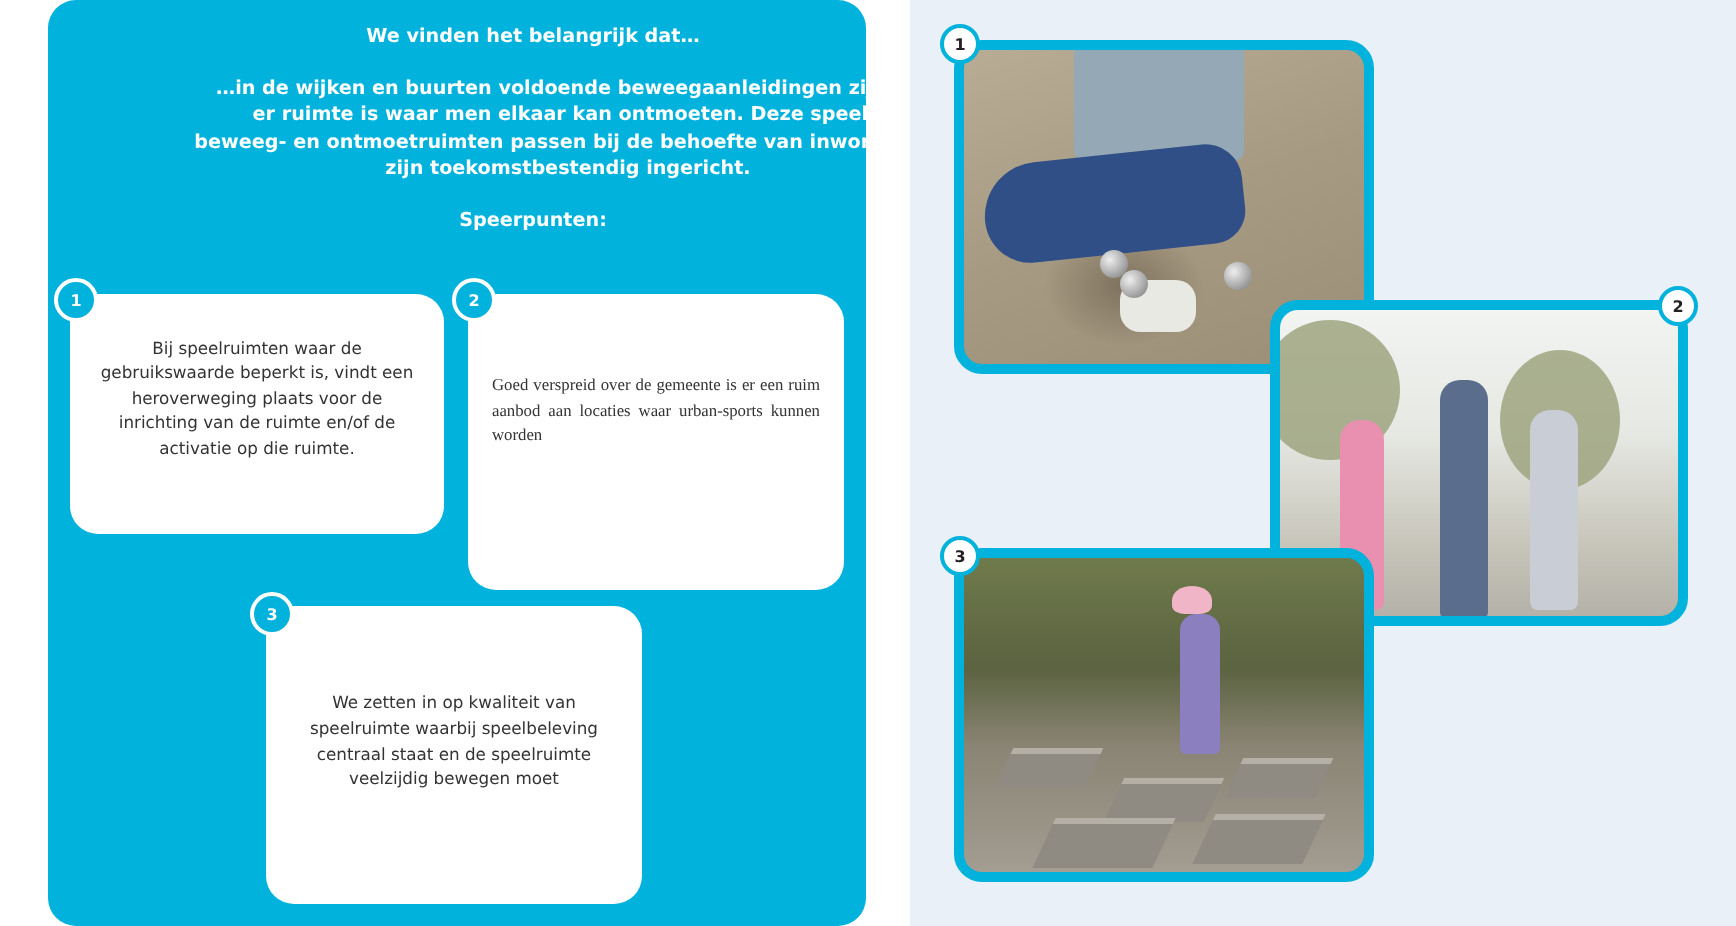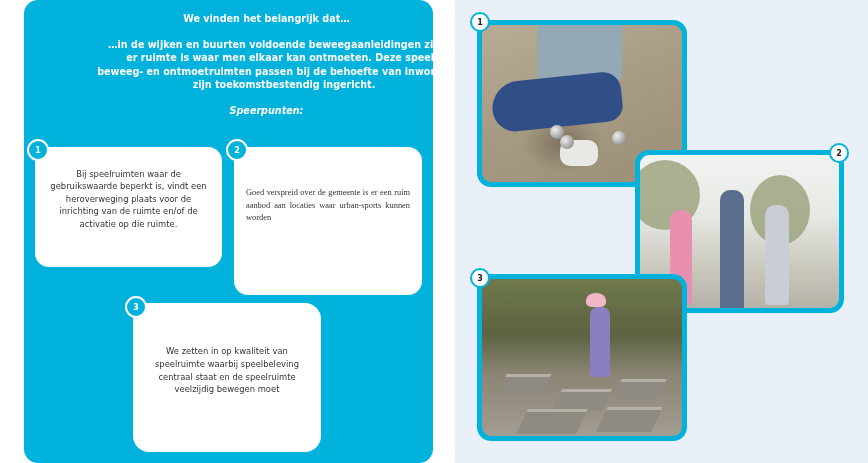--- a/index.html
+++ b/index.html
@@ -9,32 +9,32 @@
     .blue-panel {
       position: absolute; left: 24px; top: 0; width: 409px; height: 463px;
       background: #00b2dc; border-radius: 14px;
     }
     .intro {
       position: absolute; left: 24px; top: 12px; width: 485px;
       color: #ffffff; font-weight: bold; font-size: 9.6px; line-height: 13.2px; text-align: center;
     }
     .intro .heading { display: block; margin-bottom: 13px; }
     .intro .body-text { display: block; white-space: pre-line; margin-left: 35px; }
-    .intro .sub { display: block; margin-top: 13px; font-style: italic; }
+    .intro .sub { display: block; margin-top: 13px; }
 
     .card {
       position: absolute; background: #ffffff; border-radius: 14px;
       display: flex; align-items: center; justify-content: center;
       color: #333333; font-size: 8.4px; line-height: 12.6px;
     }
     .card .card-text { display: block; white-space: pre-line; }
     .card-1 { left: 35px; top: 147px; width: 187px; height: 120px; text-align: center; padding: 0 10px 16px; }
     .card-2 { left: 234px; top: 147px; width: 188px; height: 148px; text-align: justify; text-align-last: justify; padding: 0 12px 30px; font-family: Liberation Serif, serif; }
     .card-2 .card-text { white-space: normal; }
-    .card-3 { left: 133px; top: 303px; width: 188px; height: 149px; text-align: center; padding: 0 10px 14px; border-radius: 16px; }
+    .card-3 { left: 133px; top: 303px; width: 188px; height: 149px; text-align: center; padding: 0 10px 14px; }
 
     .badge-left {
       position: absolute; width: 22px; height: 22px; border-radius: 50%;
       background: #00b2dc; border: 2px solid #ffffff; color: #ffffff;
       font-weight: bold; font-size: 8px; display: flex; align-items: center; justify-content: center;
     }
 
     .right-panel { position: absolute; left: 455px; top: 0; width: 413px; height: 463px; background: #e9f0f8; }
 
     .photo {

